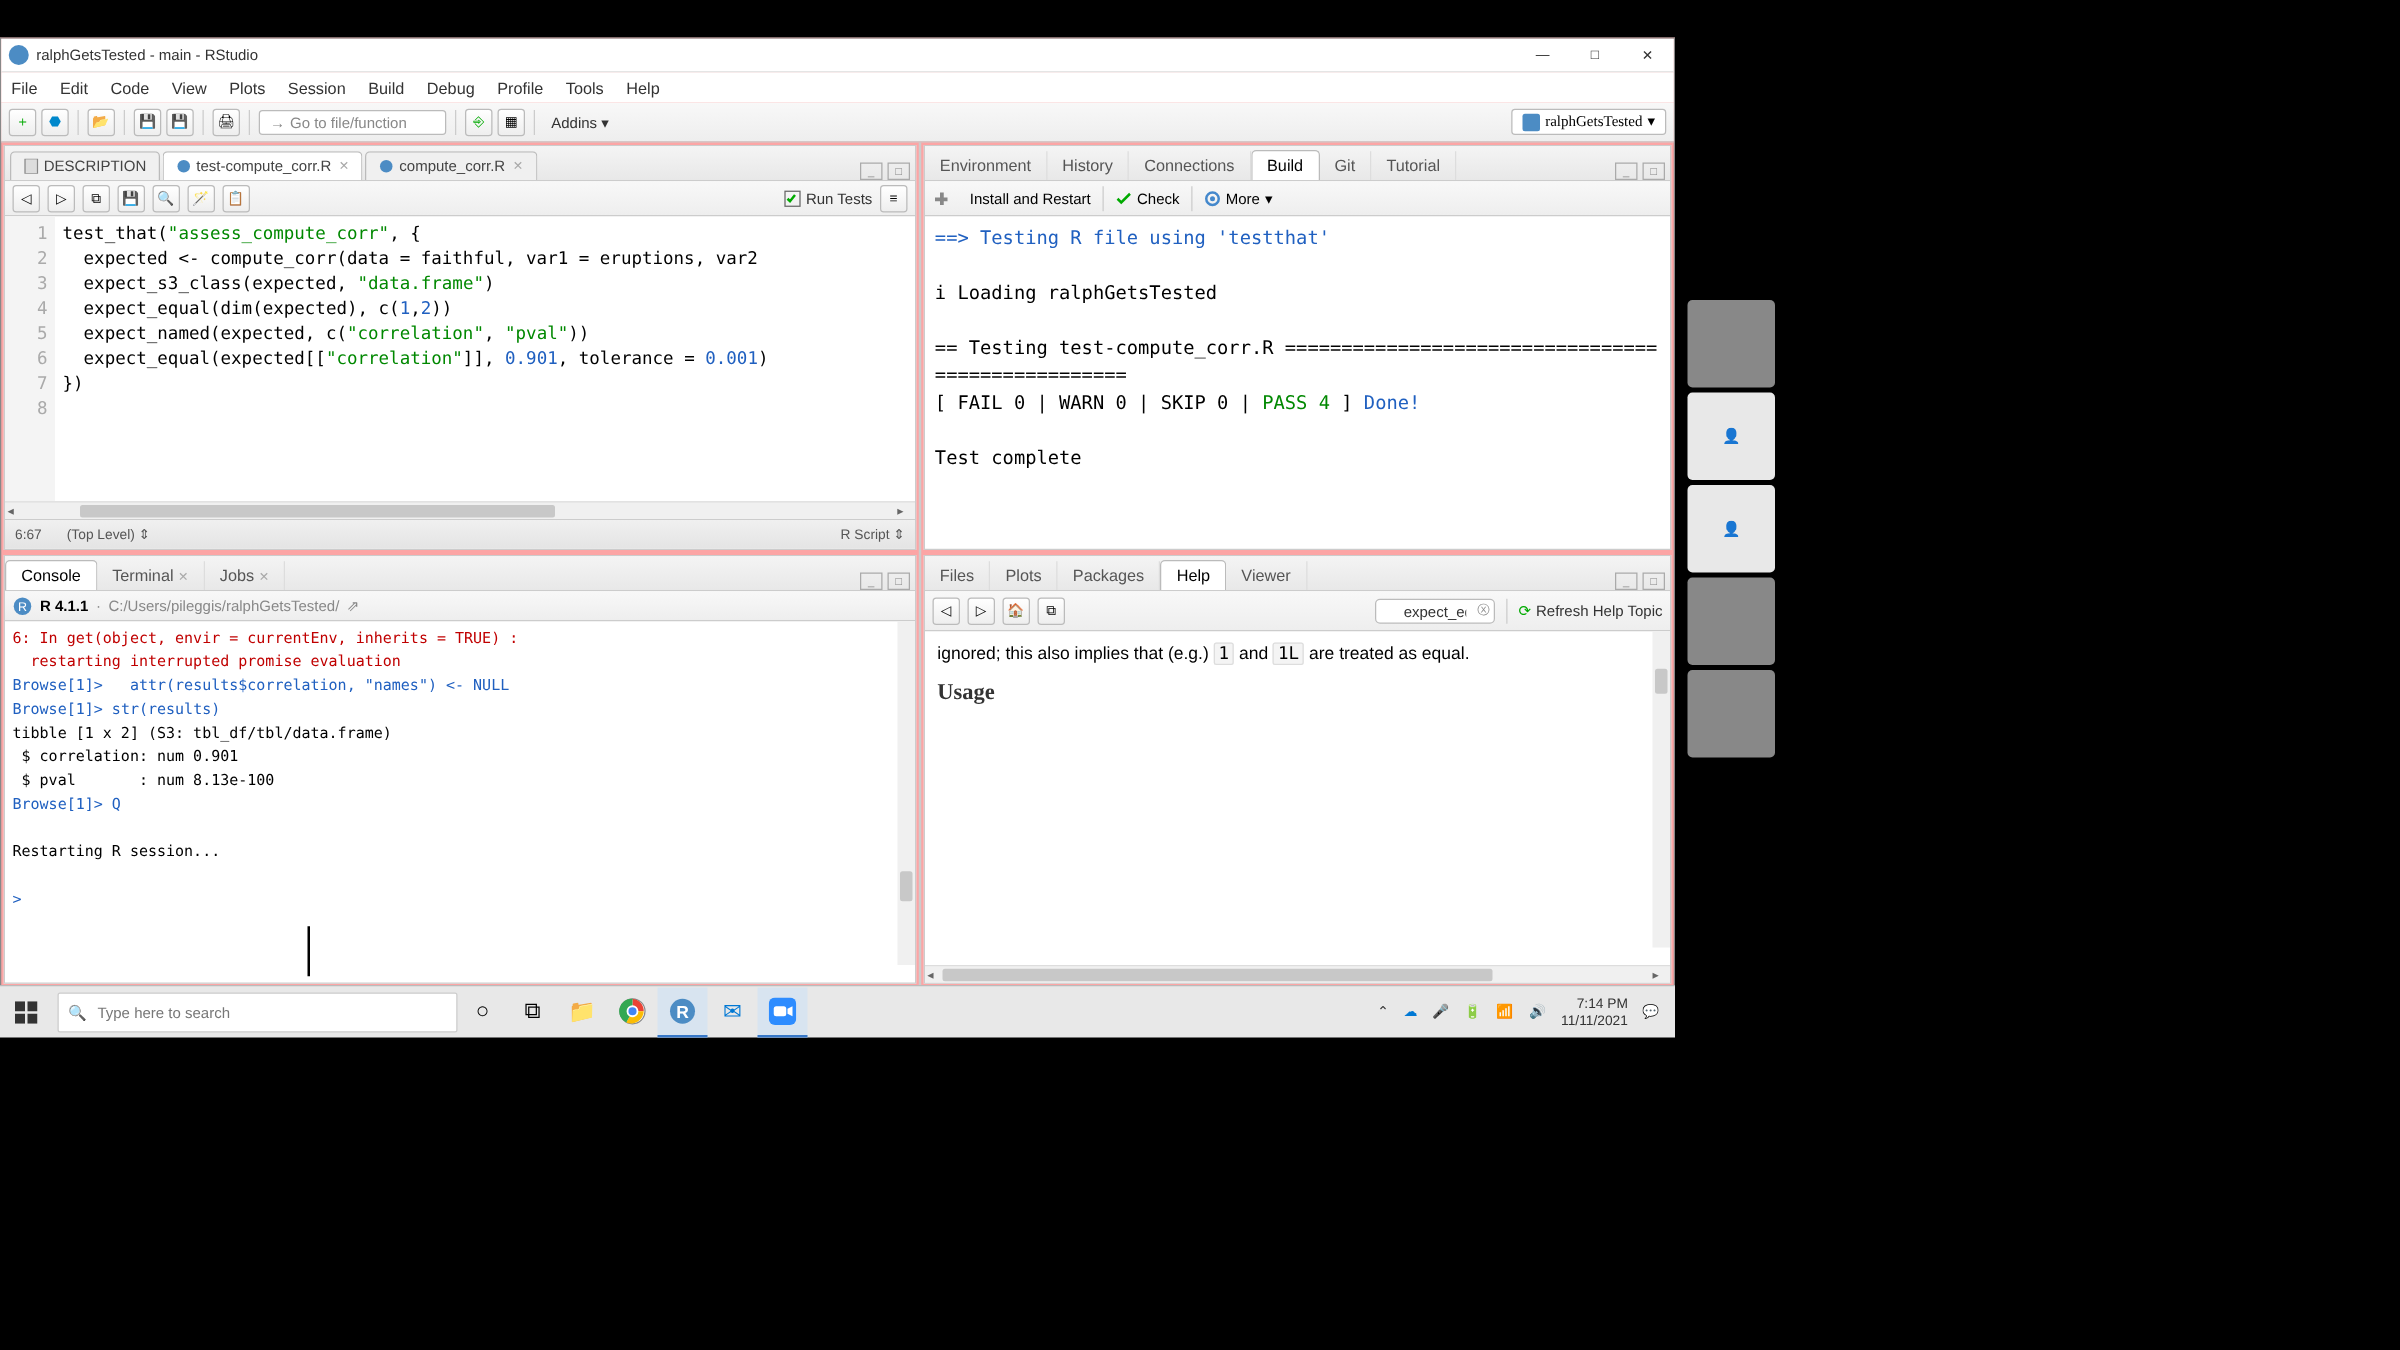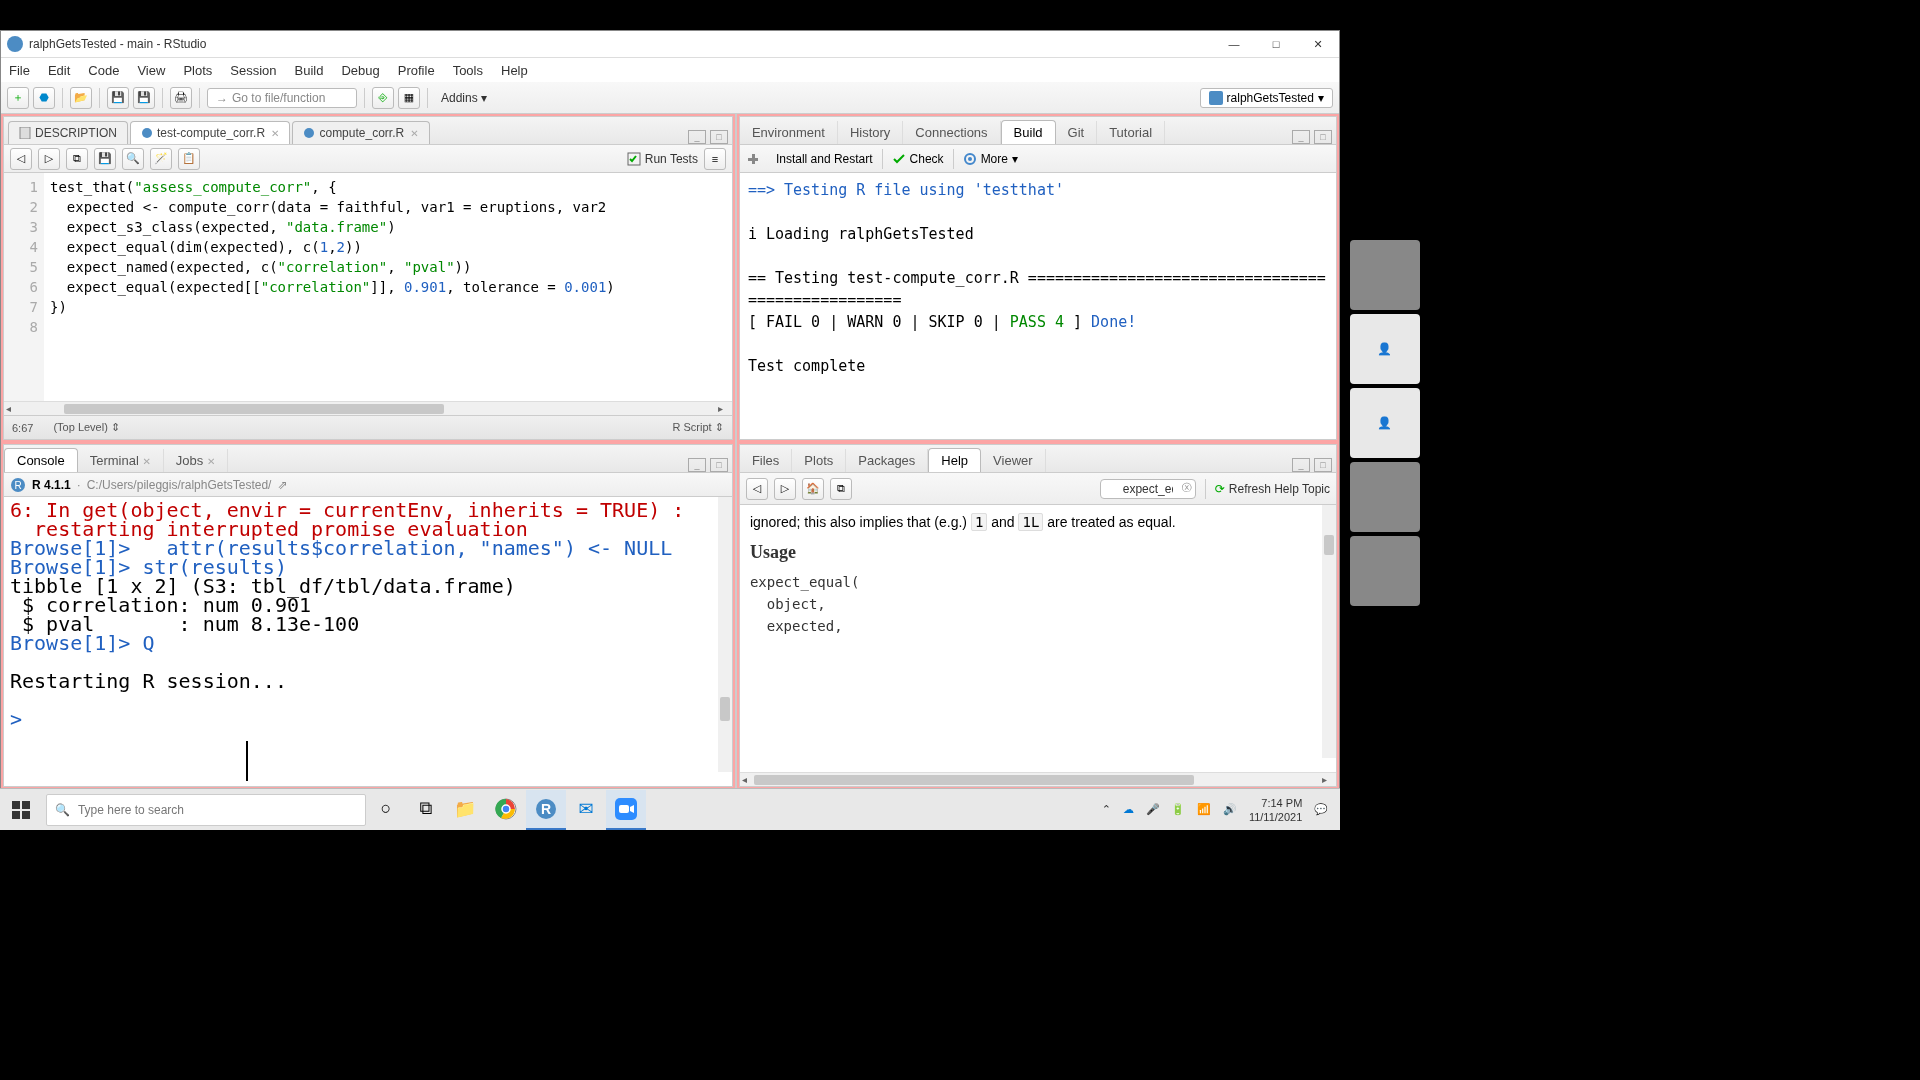--- a/index.html
+++ b/index.html
@@ -10,21 +10,21 @@
 .titlebar-text { flex: 1; font-size: 12px; color: #333; }
 .win-btns { display: flex; gap: 12px; }
 .win-btn { width: 30px; height: 20px; display: flex; align-items: center; justify-content: center; font-size: 11px; color: #333; }
 .menubar { height: 24px; display: flex; align-items: center; padding: 0 8px; gap: 18px; font-size: 13px; color: #333; background: #fff; }
 .menubar span { cursor: default; }
 .toolbar { height: 32px; background: linear-gradient(#f8f8f8,#eee); border-bottom: 1px solid #ccc; display: flex; align-items: center; padding: 0 6px; gap: 4px; }
 .tb-btn { width: 22px; height: 22px; border: 1px solid #bbb; border-radius: 3px; background: linear-gradient(#fff,#eee); display: flex; align-items: center; justify-content: center; font-size: 11px; }
 .tb-sep { width: 1px; height: 20px; background: #ccc; margin: 0 3px; }
 .goto { border: 1px solid #bbb; border-radius: 3px; background: #fff; padding: 2px 8px; width: 150px; color: #888; font-size: 12px; display:flex; align-items:center; gap:4px; }
 .addins { font-size: 12px; color: #333; padding: 2px 6px; }
-.proj { margin-left: auto; border: 1px solid #bbb; border-radius: 3px; padding: 2px 8px; background: #fff; display: flex; align-items: center; gap: 4px; font-size: 12px; }
+.proj { margin-left: auto; border: 1px solid #bbb; border-radius: 3px; padding: 2px 8px; background: #fff; display: flex; align-items: center; gap: 4px; font-size: 12px; font-family: Liberation Serif, serif; }
 .proj-icon { width: 14px; height: 14px; background: #4c8cc4; border-radius: 2px; }
 .panes { flex: 1; display: flex; }
 .left-col { width: 55%; display: flex; flex-direction: column; border-right: 2px solid #ccc; }
 .right-col { width: 45%; display: flex; flex-direction: column; }
 .pane { border: 1px solid #ccc; margin: 2px; display: flex; flex-direction: column; background: #fff; }
 .tabstrip { height: 28px; display: flex; align-items: flex-end; background: linear-gradient(#f4f4f4,#e8e8e8); border-bottom: 1px solid #ccc; padding-left: 4px; gap: 2px; }
 .tab { padding: 4px 10px; border: 1px solid #bbb; border-bottom: none; background: #f0f0f0; border-radius: 4px 4px 0 0; font-size: 12px; display: flex; align-items: center; gap: 4px; color: #444; }
 .tab.active { background: #fff; }
 .tab .x { color: #aaa; font-size: 10px; margin-left: 2px; }
 .tab-icon { width: 12px; height: 12px; }
@@ -35,21 +35,21 @@
 .gutter { width: 40px; background: #f4f4f4; color: #aaa; text-align: right; padding: 4px 6px 0 0; line-height: 20px; }
 .code { flex: 1; padding: 4px 0 0 6px; line-height: 20px; white-space: pre; overflow: hidden; position: relative; }
 .str { color: #008800; }
 .num { color: #2060c0; }
 .id { color: #000; }
 .hscroll { height: 14px; background: #f0f0f0; border-top: 1px solid #ddd; position: relative; }
 .hscroll .thumb { position: absolute; height: 10px; top: 2px; background: #c8c8c8; border-radius: 2px; }
 .arrow { width:12px; height:12px; font-size:10px; color:#666; position:absolute; top:1px; }
 .statusbar { height: 24px; background: linear-gradient(#f0f0f0,#e4e4e4); border-top: 1px solid #ccc; display: flex; align-items: center; padding: 0 8px; font-size: 11px; color: #555; }
 .statusbar .spacer { flex: 1; }
-.console-body { flex: 1; font-family: "Lucida Console", Consolas, monospace; font-size: 20px; line-height: 19px; padding: 4px 6px; white-space: pre; overflow: hidden; position: relative; }
+.console-body { flex: 1; font-family: "Lucida Console", Consolas, monospace; font-size: 12px; line-height: 19px; padding: 4px 6px; white-space: pre; overflow: hidden; position: relative; }
 .cerr { color: #c00000; }
 .cblue { color: #2060c0; }
 .build-body { flex: 1; font-family: "Lucida Console", Consolas, monospace; font-size: 15px; line-height: 22px; padding: 6px 8px; white-space: pre-wrap; word-break: break-all; }
 .bblue { color: #2060c0; }
 .bgreen { color: #008800; }
 .help-body { flex: 1; padding: 6px 10px; font-size: 14px; line-height: 22px; overflow: hidden; position: relative; }
 .help-body h3 { font-family: Georgia, serif; font-size: 18px; margin: 8px 0; color: #333; }
 .help-body pre { font-family: "Lucida Console", Consolas, monospace; font-size: 14px; color: #333; }
 .help-body code { font-family: "Lucida Console", Consolas, monospace; background: #f4f4f4; padding: 0 3px; border: 1px solid #ddd; border-radius: 2px; }
 .help-toolbar { height: 32px; display: flex; align-items: center; padding: 0 6px; gap: 6px; background: linear-gradient(#f8f8f8,#eee); border-bottom: 1px solid #ccc; }
@@ -321,23 +321,20 @@
           </div>
           <div class="tb-sep"></div>
           <div class="refresh">
             <span style="color:#0a0;">⟳</span>
             <span>Refresh Help Topic</span>
           </div>
         </div>
         <div class="help-body">
           <p><span>ignored; this also implies that (e.g.) </span><code>1</code><span> and </span><code>1L</code><span> are treated as equal.</span></p>
           <h3>Usage</h3>
-          <pre><span>expect_equal(</span>
-<span>  object,</span>
-<span>  expected,</span></pre>
           <div class="vscroll">
               <div class="vthumb" style="top:30px; height:20px;"></div>
             </div>
         </div>
         <div class="hscroll">
           <span class="arrow" style="left:2px;">◂</span>
           <div class="thumb" style="left:14px; width:440px;"></div>
           <span class="arrow" style="right:2px;">▸</span>
         </div>
       </div>

